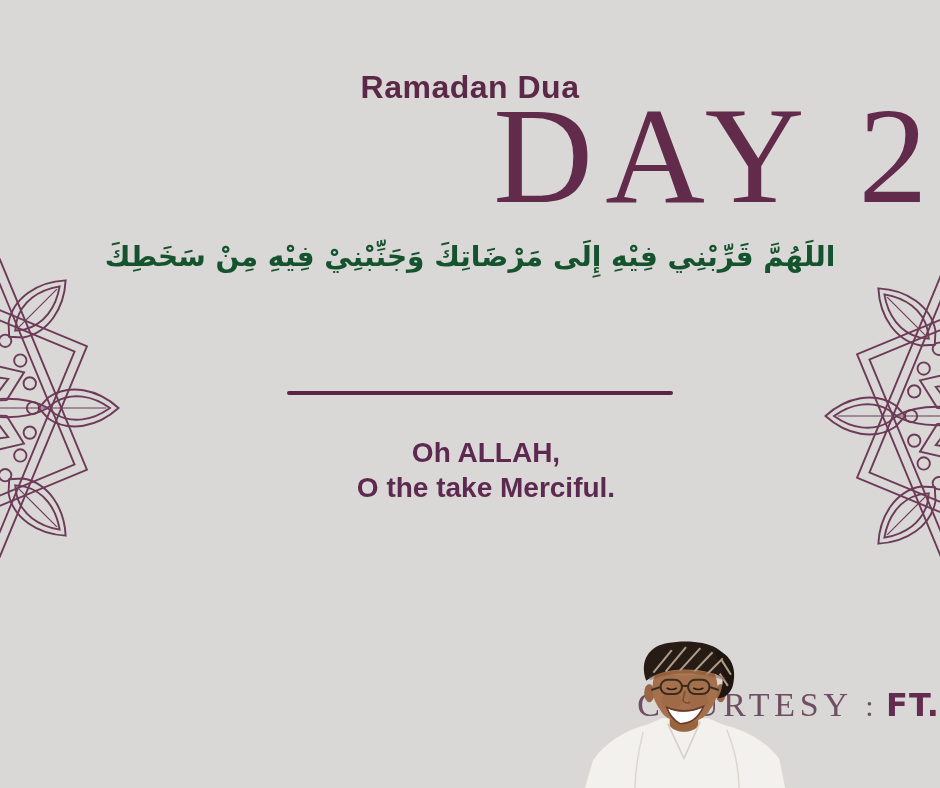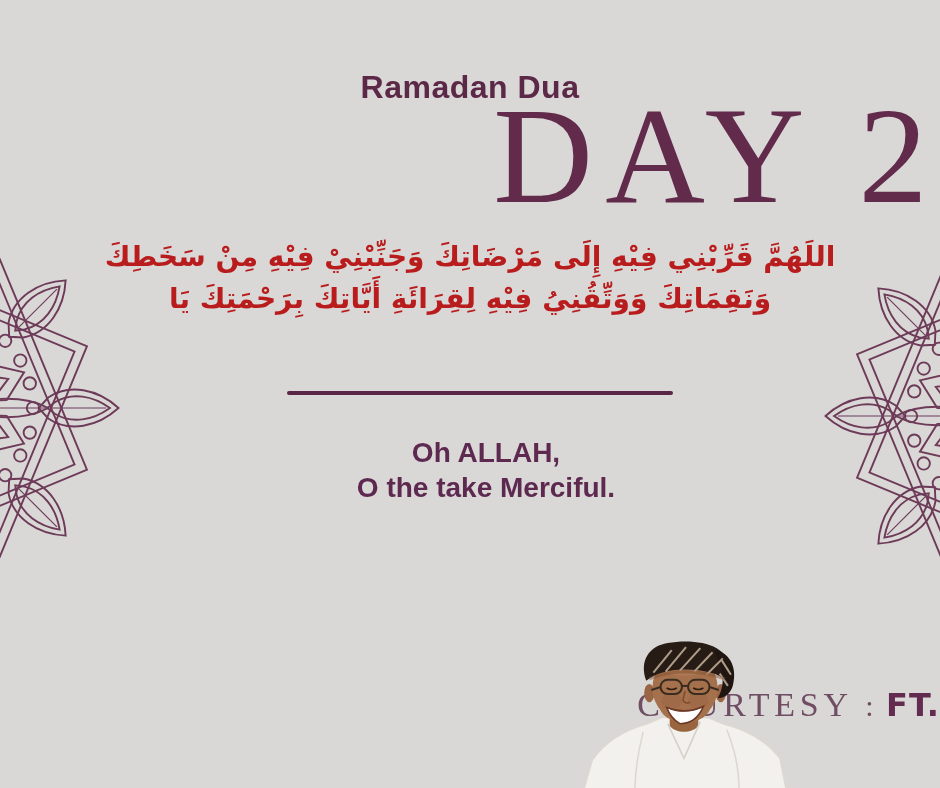--- a/index.html
+++ b/index.html
@@ -12,21 +12,21 @@
     font-size:32px;font-weight:bold;letter-spacing:.5px;color:#5c2847;
   }
   .day-title{
     position:absolute;top:84px;left:0;width:100%;text-align:right;
     font-family:"Liberation Serif",serif;font-weight:400;font-size:138px;
     line-height:1.05;letter-spacing:.09em;text-indent:.09em;color:#622a4b;
   }
   .arabic{
     position:absolute;top:236px;left:0;width:100%;text-align:center;direction:rtl;
     font-family:"DejaVu Sans",sans-serif;font-size:28px;font-weight:bold;
-    line-height:42px;color:#b91c1c;
+    line-height:42px;color:#14532d;
   }
   .divider{
     position:absolute;top:391px;left:287px;width:386px;height:4px;
     background:#5a2547;border-radius:2px;
   }
   .translation{
     position:absolute;top:436px;left:16px;width:100%;text-align:center;
     font-size:28px;font-weight:bold;line-height:34.5px;color:#5e2950;
   }
   .courtesy{
@@ -137,21 +137,20 @@
   </svg>
   <svg class="mandala mandala-right" viewBox="-200 -200 400 400">
     <use href="#mnd"></use>
   </svg>
 
   <div class="kicker">Ramadan Dua</div>
   <div class="day-title">DAY 2</div>
 
   <div class="arabic" dir="rtl" lang="ar">
     <div>اللَهُمَّ قَرِّبْنِي فِيْهِ إِلَى مَرْضَاتِكَ وَجَنِّبْنِيْ فِيْهِ مِنْ سَخَطِكَ</div>
-    <div>وَنَقِمَاتِكَ وَوَتِّقُنِيُ فِيْهِ لِقِرَائَةِ أَيَّاتِكَ بِرَحْمَتِكَ يَا</div>
   </div>
 
   <div class="divider"></div>
 
   <div class="translation">
     <div>Oh ALLAH,</div>
     <div>O the take Merciful.</div>
   </div>
 
   <div class="courtesy">

